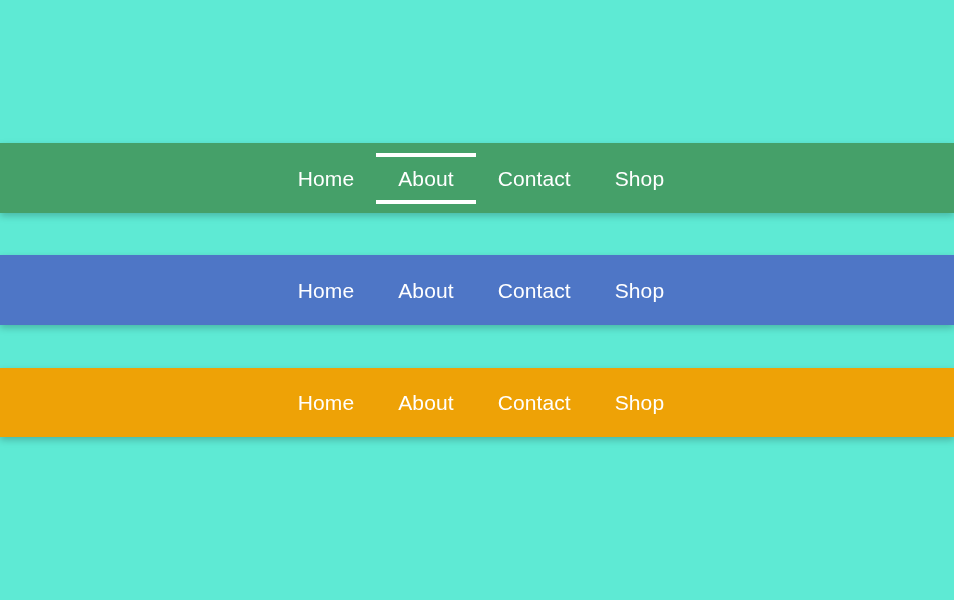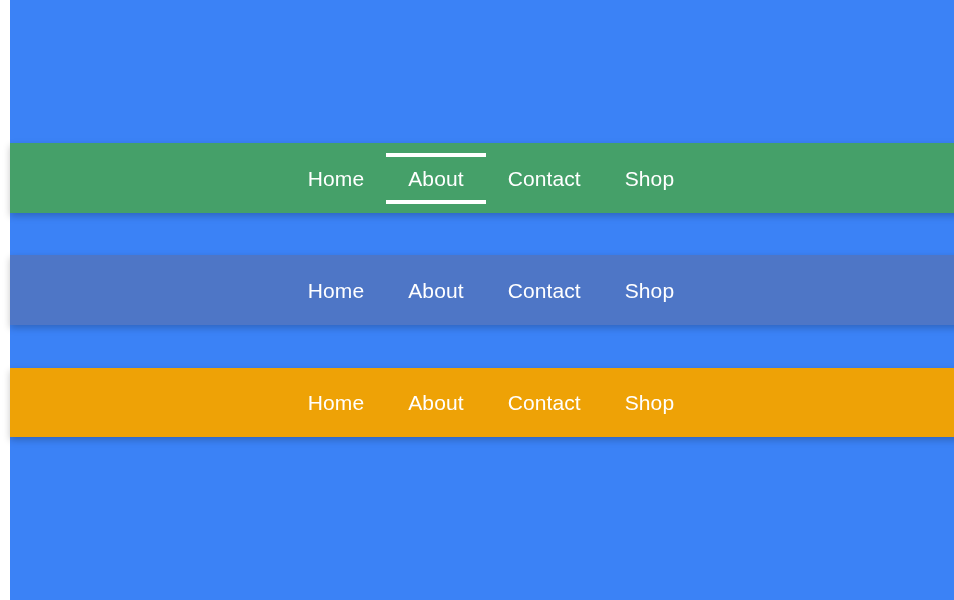--- a/index.html
+++ b/index.html
@@ -11,22 +11,21 @@
     height: 600px;
     background: #ffffff;
     font-family: "Liberation Sans", sans-serif;
     overflow: hidden;
     position: relative;
   }
 
   .stage {
     position: absolute;
     inset: 0;
-    background: #3b82f6;
-    margin-left: 10px;
+    background: #5eead4;
   }
 
   .navbar {
     position: absolute;
     left: 0;
     width: 954px;
     box-sizing: border-box;
     display: flex;
     align-items: center;
     justify-content: center;

